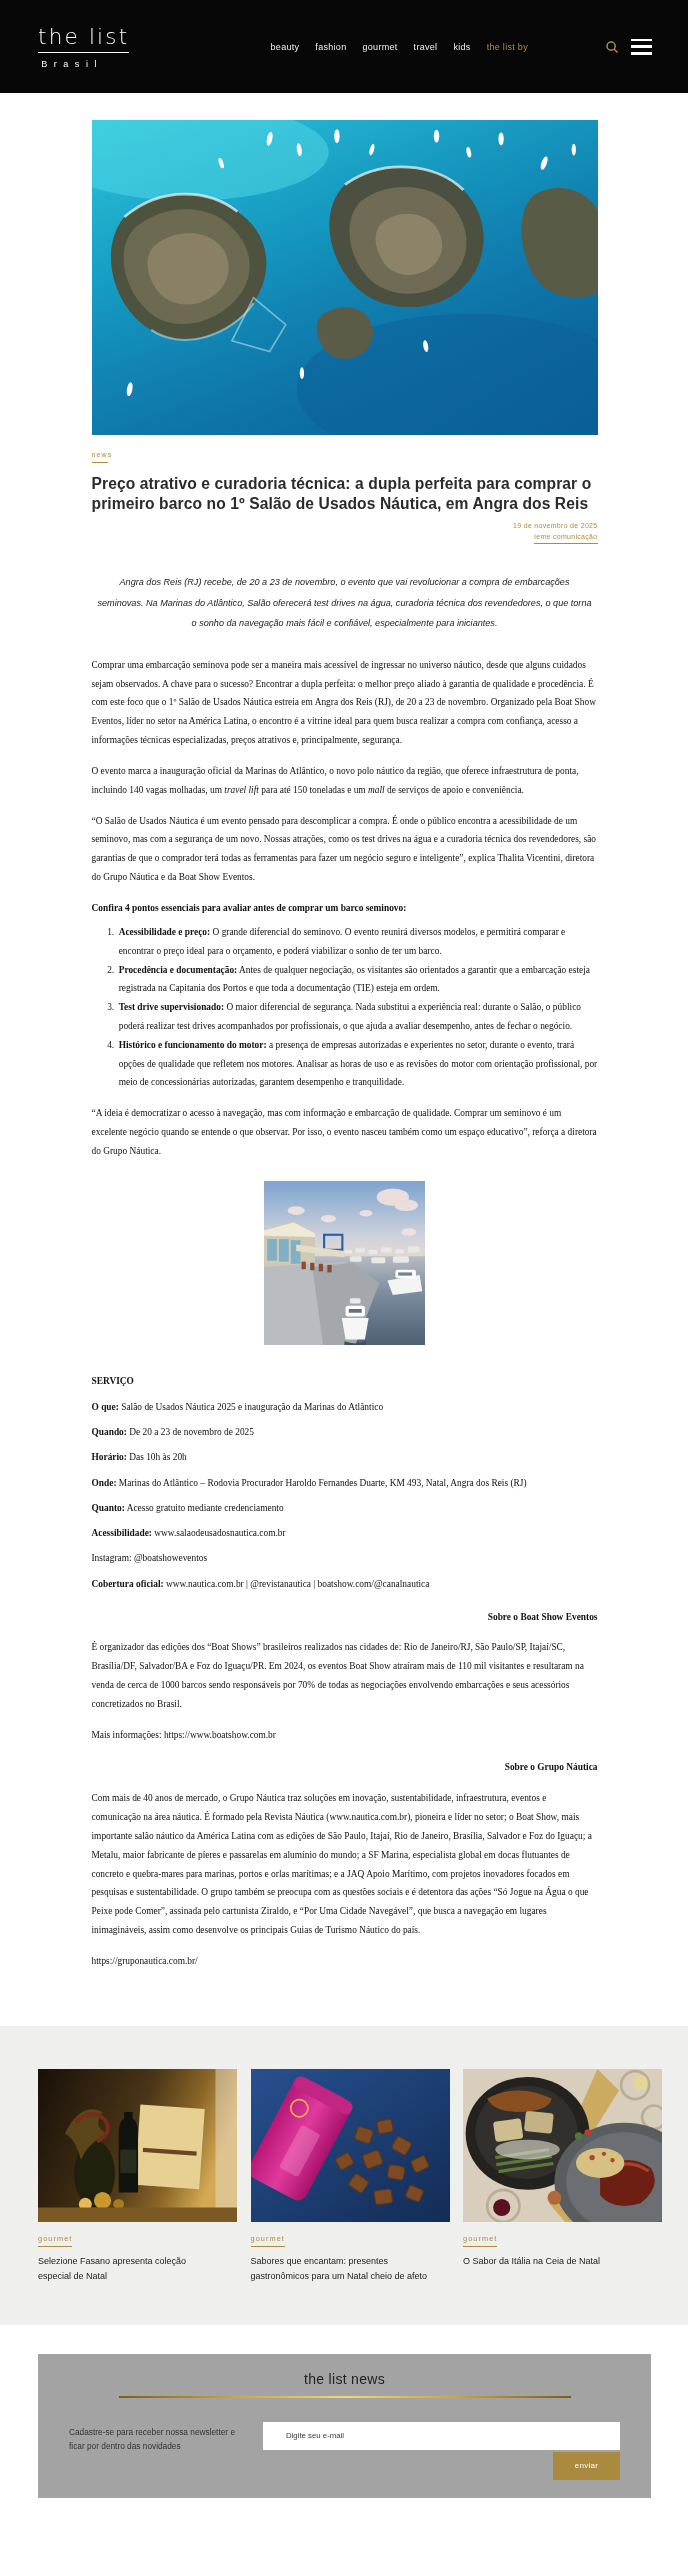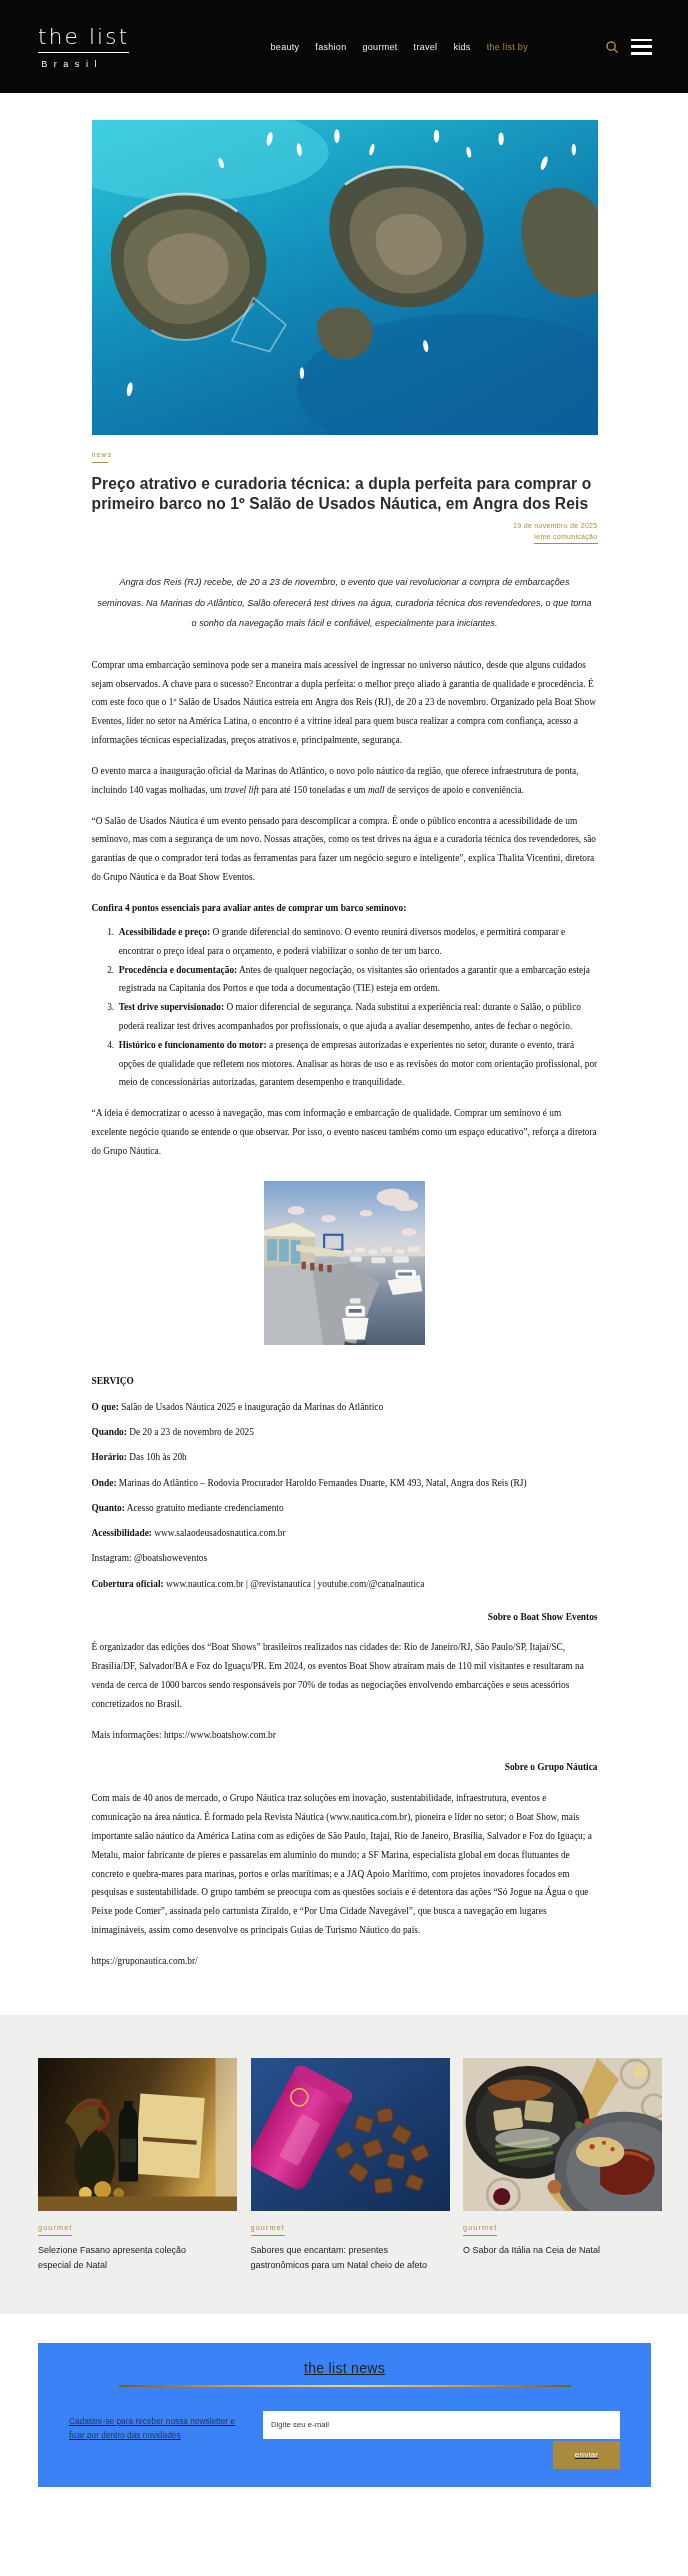--- a/index.html
+++ b/index.html
@@ -22,21 +22,21 @@
   }
   .logo-sub { display:block; color:#fff; font-size:9.1px; letter-spacing:6.5px; margin-top:5.4px; padding-left:3.2px; }
   .main-nav { flex:1; display:flex; justify-content:center; gap:16px; margin-left:32px; }
   .main-nav a { color:#f2f2f2; text-decoration:none; font-size:9px; letter-spacing:0.3px; cursor:pointer; }
   .main-nav a.gold { color:#ad8c40; }
   .header-actions { display:flex; align-items:center; gap:12px; margin-left:auto; }
   .search-btn { width:14px; height:14px; cursor:pointer; }
   .burger { width:21.5px; height:16px; display:flex; flex-direction:column; justify-content:space-between; cursor:pointer; }
   .burger span { display:block; height:2.7px; background:#fff; }
   
-  .container { width:506px; margin:0 auto; }
+  .container { width:506px; margin:11px auto; }
   .hero { margin-top:27px; width:506px; height:315px; overflow:hidden; }
   .category { margin-top:14px; }
   .category span { color:#ad8c40; font-size:7px; letter-spacing:1.1px; }
   .category .rule { width:16px; height:1.1px; background:#ad8c40; margin-top:2.7px; }
   h1.article-title {
     margin-top:10.8px; font-size:15.6px; line-height:1.3; font-weight:600;
     color:#2b2b2b; letter-spacing:0.1px; max-width:500px;
   }
   .article-meta { text-align:right; margin-top:7.5px; }
   .article-meta .date { color:#ad8c40; font-size:7px; letter-spacing:0.3px; }
@@ -57,28 +57,28 @@
   .end-gap { height:32px; }
   
   .related { background:#efefee; padding:43px 38px 42px; }
   .cards { display:grid; grid-template-columns:repeat(3,1fr); gap:13.5px; }
   .card { cursor:pointer; }
   .card-img { width:100%; height:153px; overflow:hidden; background:#ccc; }
   .card-cat { color:#ad8c40; font-size:7.3px; letter-spacing:1.1px; margin-top:12px; display:inline-block; padding-bottom:3.2px; border-bottom:1.1px solid #ad8c40; }
   .card-title { font-size:9px; font-weight:500; color:#222; line-height:1.6; margin-top:7.5px; max-width:178px; }
   
   .newsletter-wrap { padding:29px 38px 27px; background:#fff; }
-  .newsletter { background:#3b82f6; padding:17px 31px 18.3px;text-decoration:underline; }
+  .newsletter { background:#a3a3a3; padding:17px 31px 18.3px; }
   .newsletter h2 { text-align:center; font-size:14px; font-weight:500; color:#222; letter-spacing:0.3px; }
   .gold-rule { height:2.2px; width:452px; margin:8.6px auto 24px;
     background:linear-gradient(90deg,#7a5c1d,#caa43c 25%,#f0d87c 50%,#caa43c 75%,#7a5c1d); }
   .nl-form { display:flex; align-items:flex-start; }
   .nl-label { width:178px; font-size:8.3px; color:#333; line-height:1.7; padding-top:3.2px; }
   .nl-right { flex:1; margin-left:16px; }
-  .nl-input { width:100%; height:28px; border:none; background:#fff; padding:0 8px; font-size:7.8px; color:#222; font-family:"Liberation Sans", sans-serif; }
+  .nl-input { width:100%; height:28px; border:none; background:#fff; padding:0 23px; font-size:7.8px; color:#222; font-family:"Liberation Sans", sans-serif; }
   .nl-input::placeholder { color:#3a3a3a; }
   .nl-send { display:block; margin:2px 0 0 auto; width:67px; height:28px; border:none;
     background:#a98a3f; color:#fff; font-size:8px; letter-spacing:0.3px; cursor:pointer;
     font-family:"Liberation Sans", sans-serif; }
 </style>
 </head>
 <body>
 
 <header class="site-header">
   <div class="logo-block">
@@ -258,21 +258,21 @@
 
     <div class="service-block">
       <p><strong>SERVIÇO</strong></p>
       <p><strong>O que:</strong><span> Salão de Usados Náutica 2025 e inauguração da Marinas do Atlântico</span></p>
       <p><strong>Quando:</strong><span> De 20 a 23 de novembro de 2025</span></p>
       <p><strong>Horário:</strong><span> Das 10h às 20h</span></p>
       <p><strong>Onde:</strong><span> Marinas do Atlântico – Rodovia Procurador Haroldo Fernandes Duarte, KM 493, Natal, Angra dos Reis (RJ)</span></p>
       <p><strong>Quanto:</strong><span> Acesso gratuito mediante credenciamento</span></p>
       <p><strong>Acessibilidade:</strong><span> www.salaodeusadosnautica.com.br</span></p>
       <p><span>Instagram:</span><span> @boatshoweventos</span></p>
-      <p><strong>Cobertura oficial:</strong><span> www.nautica.com.br | @revistanautica | youtube.com/@canalnautica</span></p>
+      <p><strong>Cobertura oficial:</strong><span> www.nautica.com.br | @revistanautica | boatshow.com/@canalnautica</span></p>
     </div>
 
     <p class="about-heading"><strong>Sobre o Boat Show Eventos</strong></p>
     <p>É organizador das edições dos “Boat Shows” brasileiros realizados nas cidades de: Rio de Janeiro/RJ, São Paulo/SP, Itajaí/SC, Brasília/DF, Salvador/BA e Foz do Iguaçu/PR. Em 2024, os eventos Boat Show atraíram mais de 110 mil visitantes e resultaram na venda de cerca de 1000 barcos sendo responsáveis por 70% de todas as negociações envolvendo embarcações e seus acessórios concretizados no Brasil.</p>
     <p>Mais informações: https://www.boatshow.com.br</p>
 
     <p class="about-heading"><strong>Sobre o Grupo Náutica</strong></p>
     <p>Com mais de 40 anos de mercado, o Grupo Náutica traz soluções em inovação, sustentabilidade, infraestrutura, eventos e comunicação na área náutica. É formado pela Revista Náutica (www.nautica.com.br), pioneira e líder no setor; o Boat Show, mais importante salão náutico da América Latina com as edições de São Paulo, Itajaí, Rio de Janeiro, Brasília, Salvador e Foz do Iguaçu; a Metalu, maior fabricante de píeres e passarelas em alumínio do mundo; a SF Marina, especialista global em docas flutuantes de concreto e quebra-mares para marinas, portos e orlas marítimas; e a JAQ Apoio Marítimo, com projetos inovadores focados em pesquisas e sustentabilidade. O grupo também se preocupa com as questões sociais e é detentora das ações “Só Jogue na Água o que Peixe pode Comer”, assinada pelo cartunista Ziraldo, e “Por Uma Cidade Navegável”, que busca a navegação em lugares inimagináveis, assim como desenvolve os principais Guias de Turismo Náutico do país.</p>
     <p>https://gruponautica.com.br/</p>
   </div>

